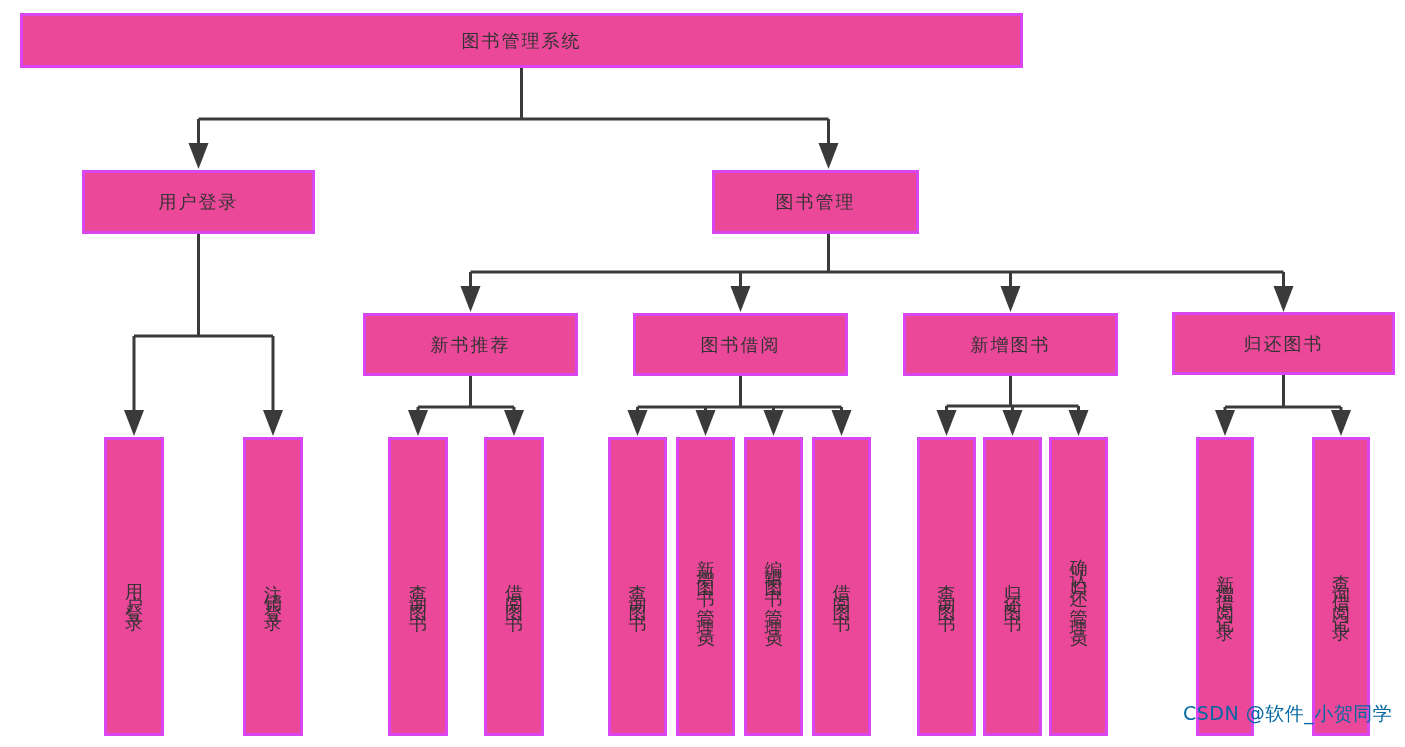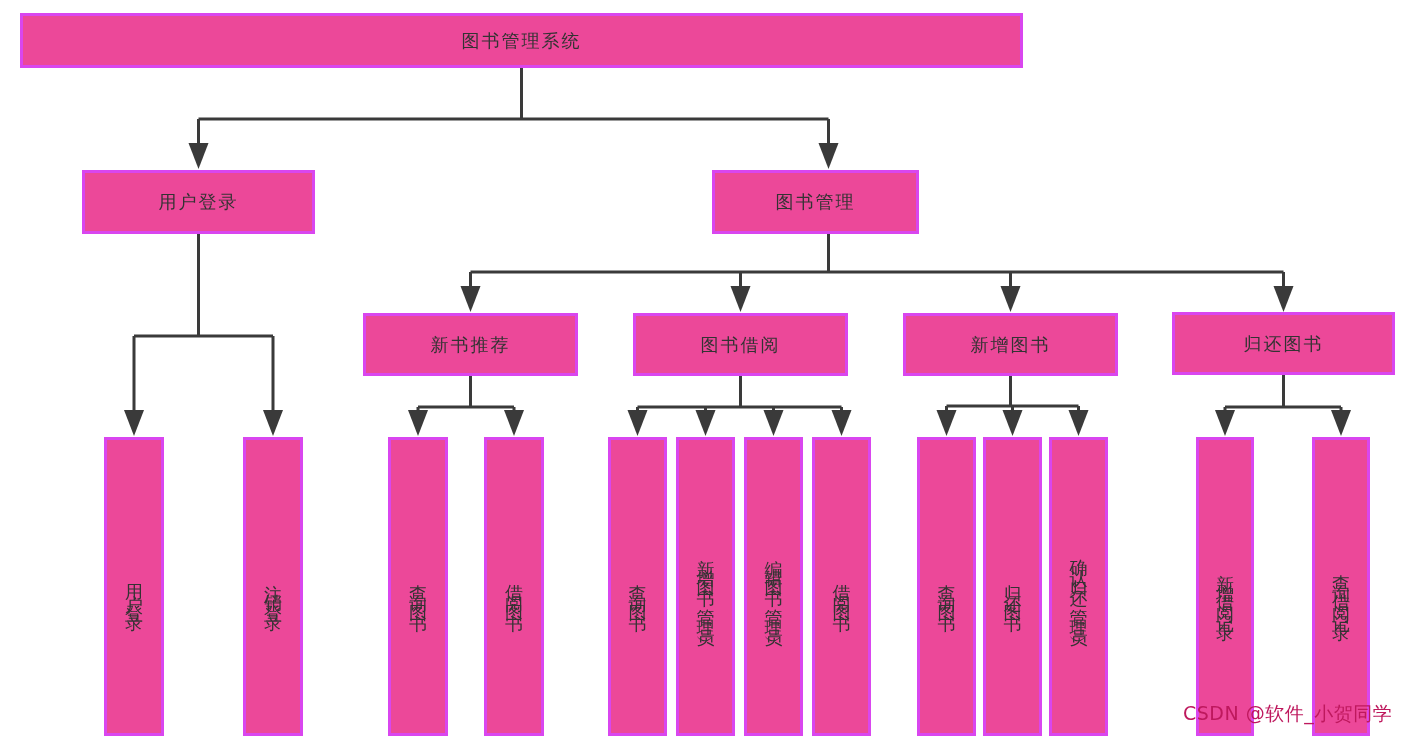--- a/index.html
+++ b/index.html
@@ -25,21 +25,21 @@
   .leaf{
     writing-mode:vertical-rl;
     text-orientation:mixed;
     font-size:18px;
     letter-spacing:10px;
     line-height:1;
     padding-top:6px;
   }
   .watermark{
     position:absolute;left:1183px;top:701px;
-    z-index:3;color:#be185d;font-size:19px;
+    z-index:3;color:#0369a1;font-size:19px;
     white-space:nowrap;letter-spacing:0.5px;
   }
 </style>
 </head>
 <body>
 
 <div class="canvas">
 
   <svg class="connectors" width="1405" height="747">
 

